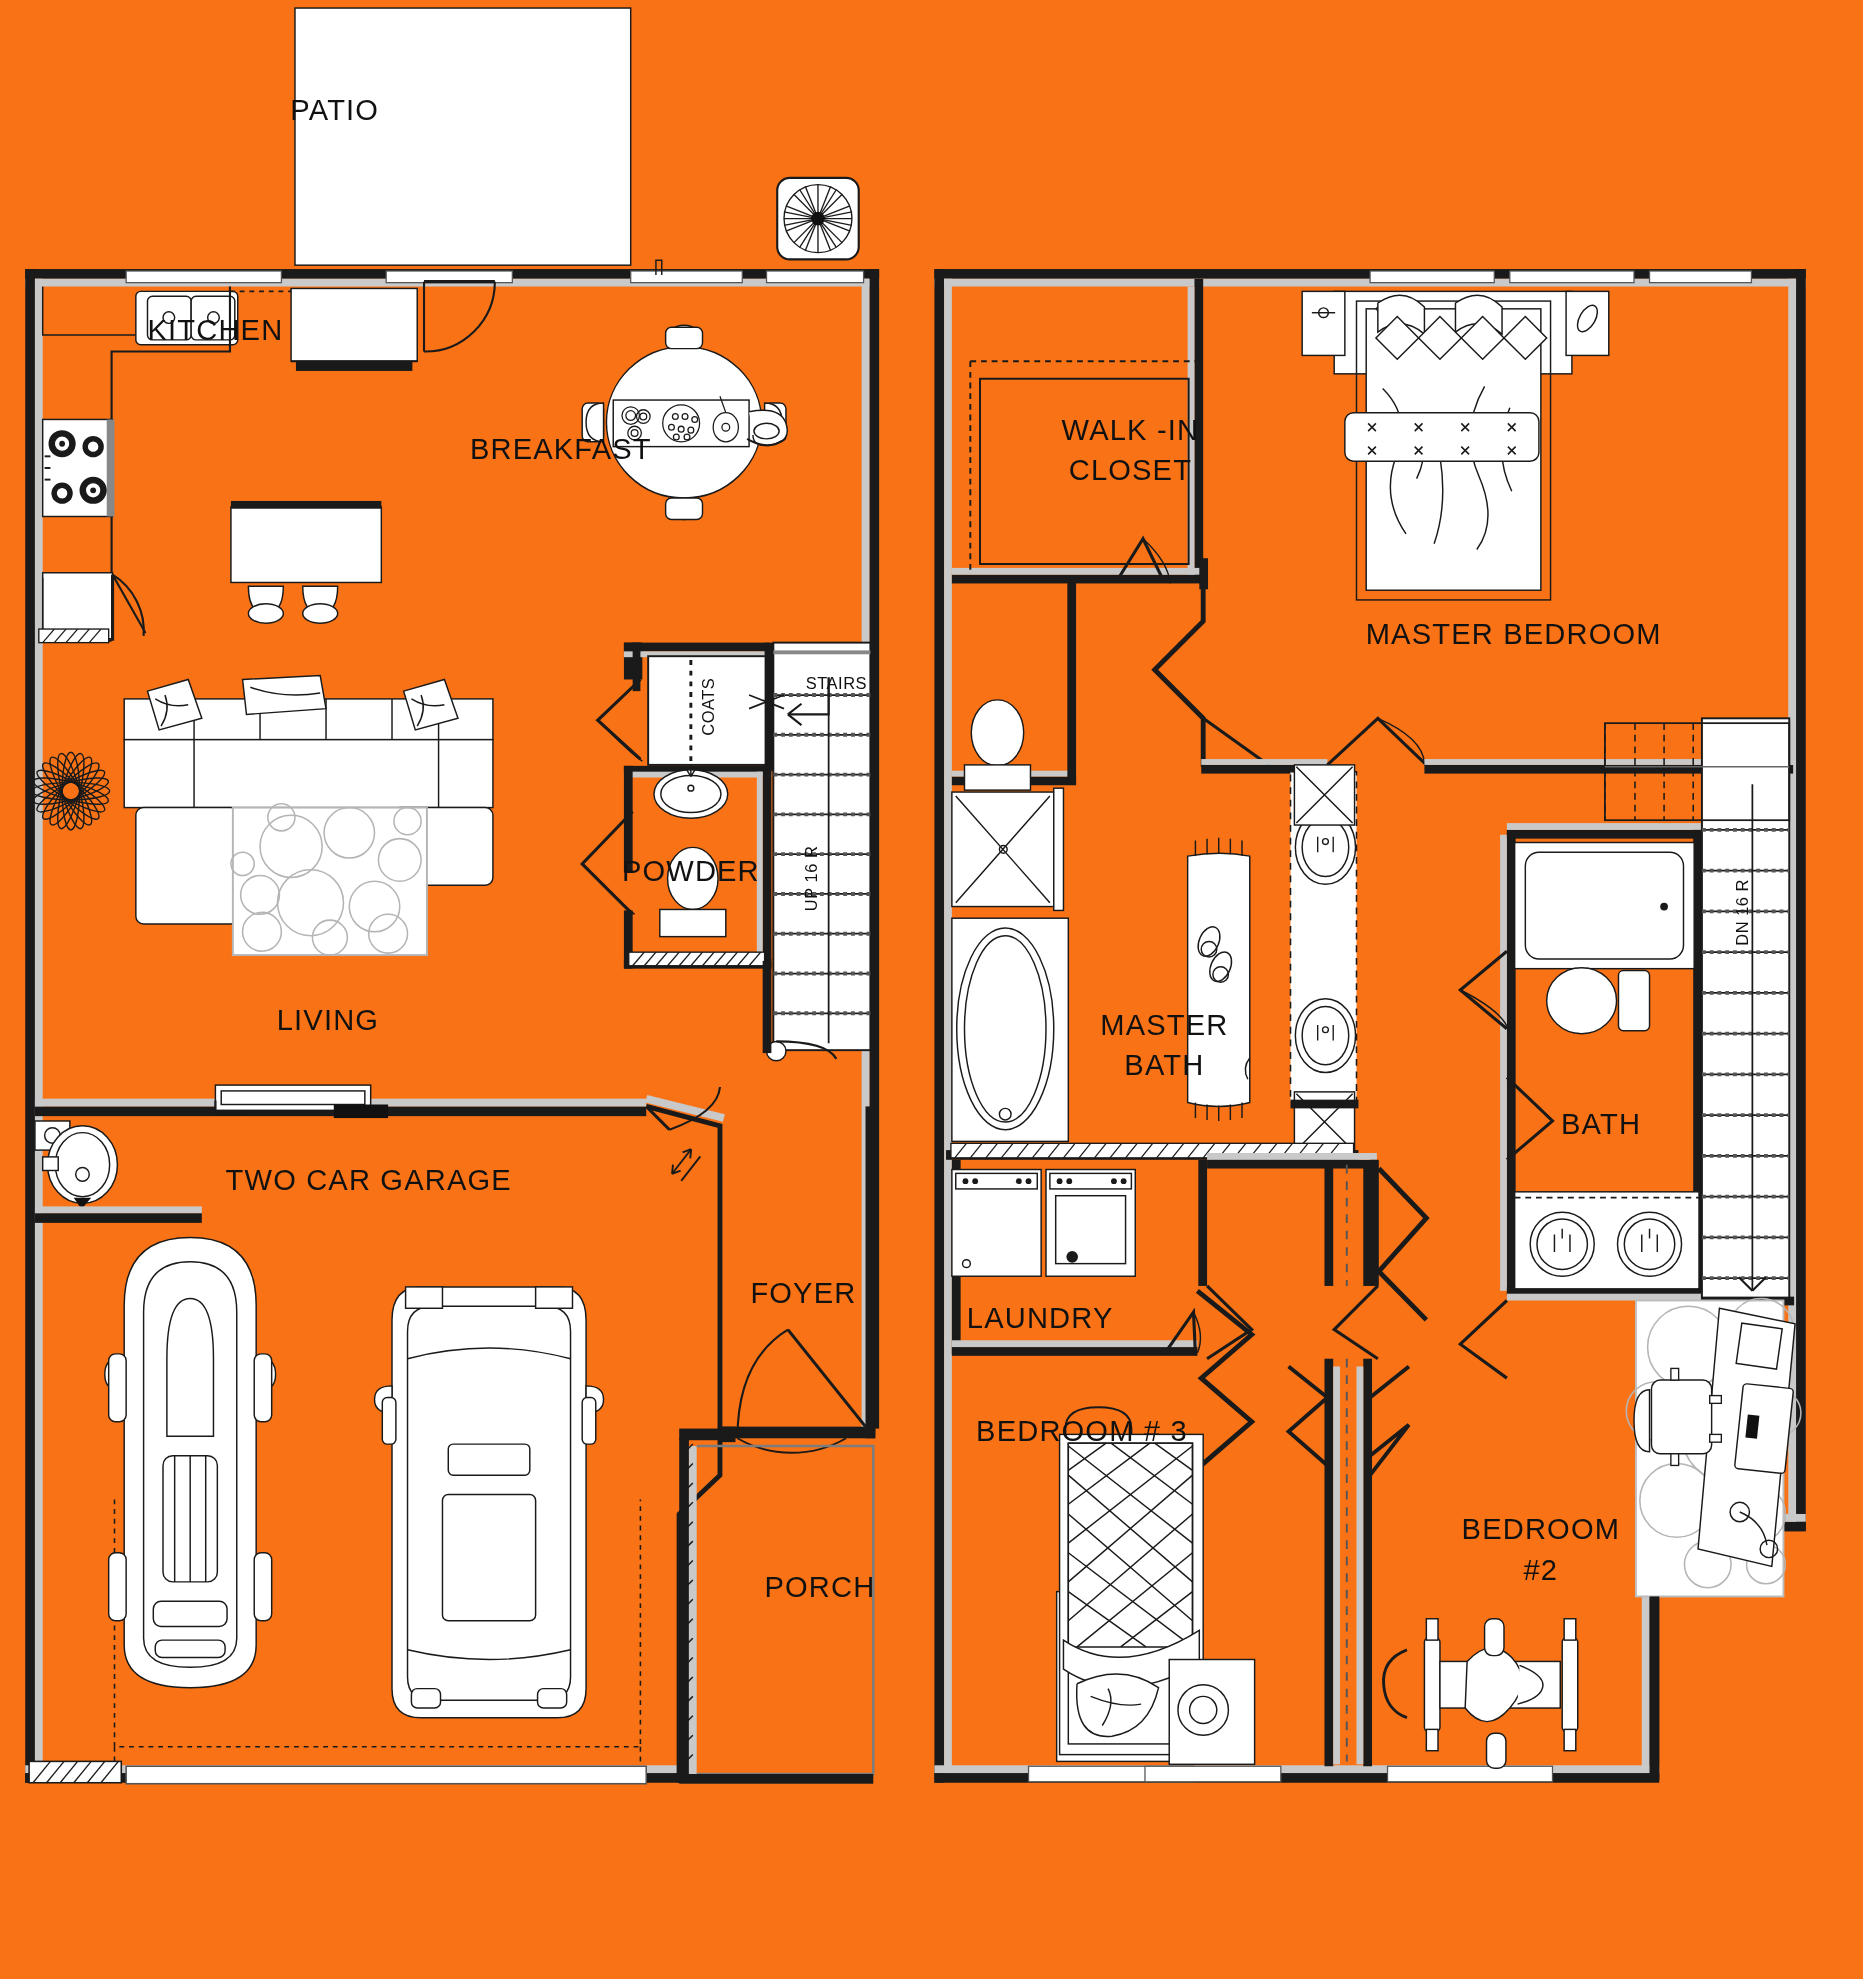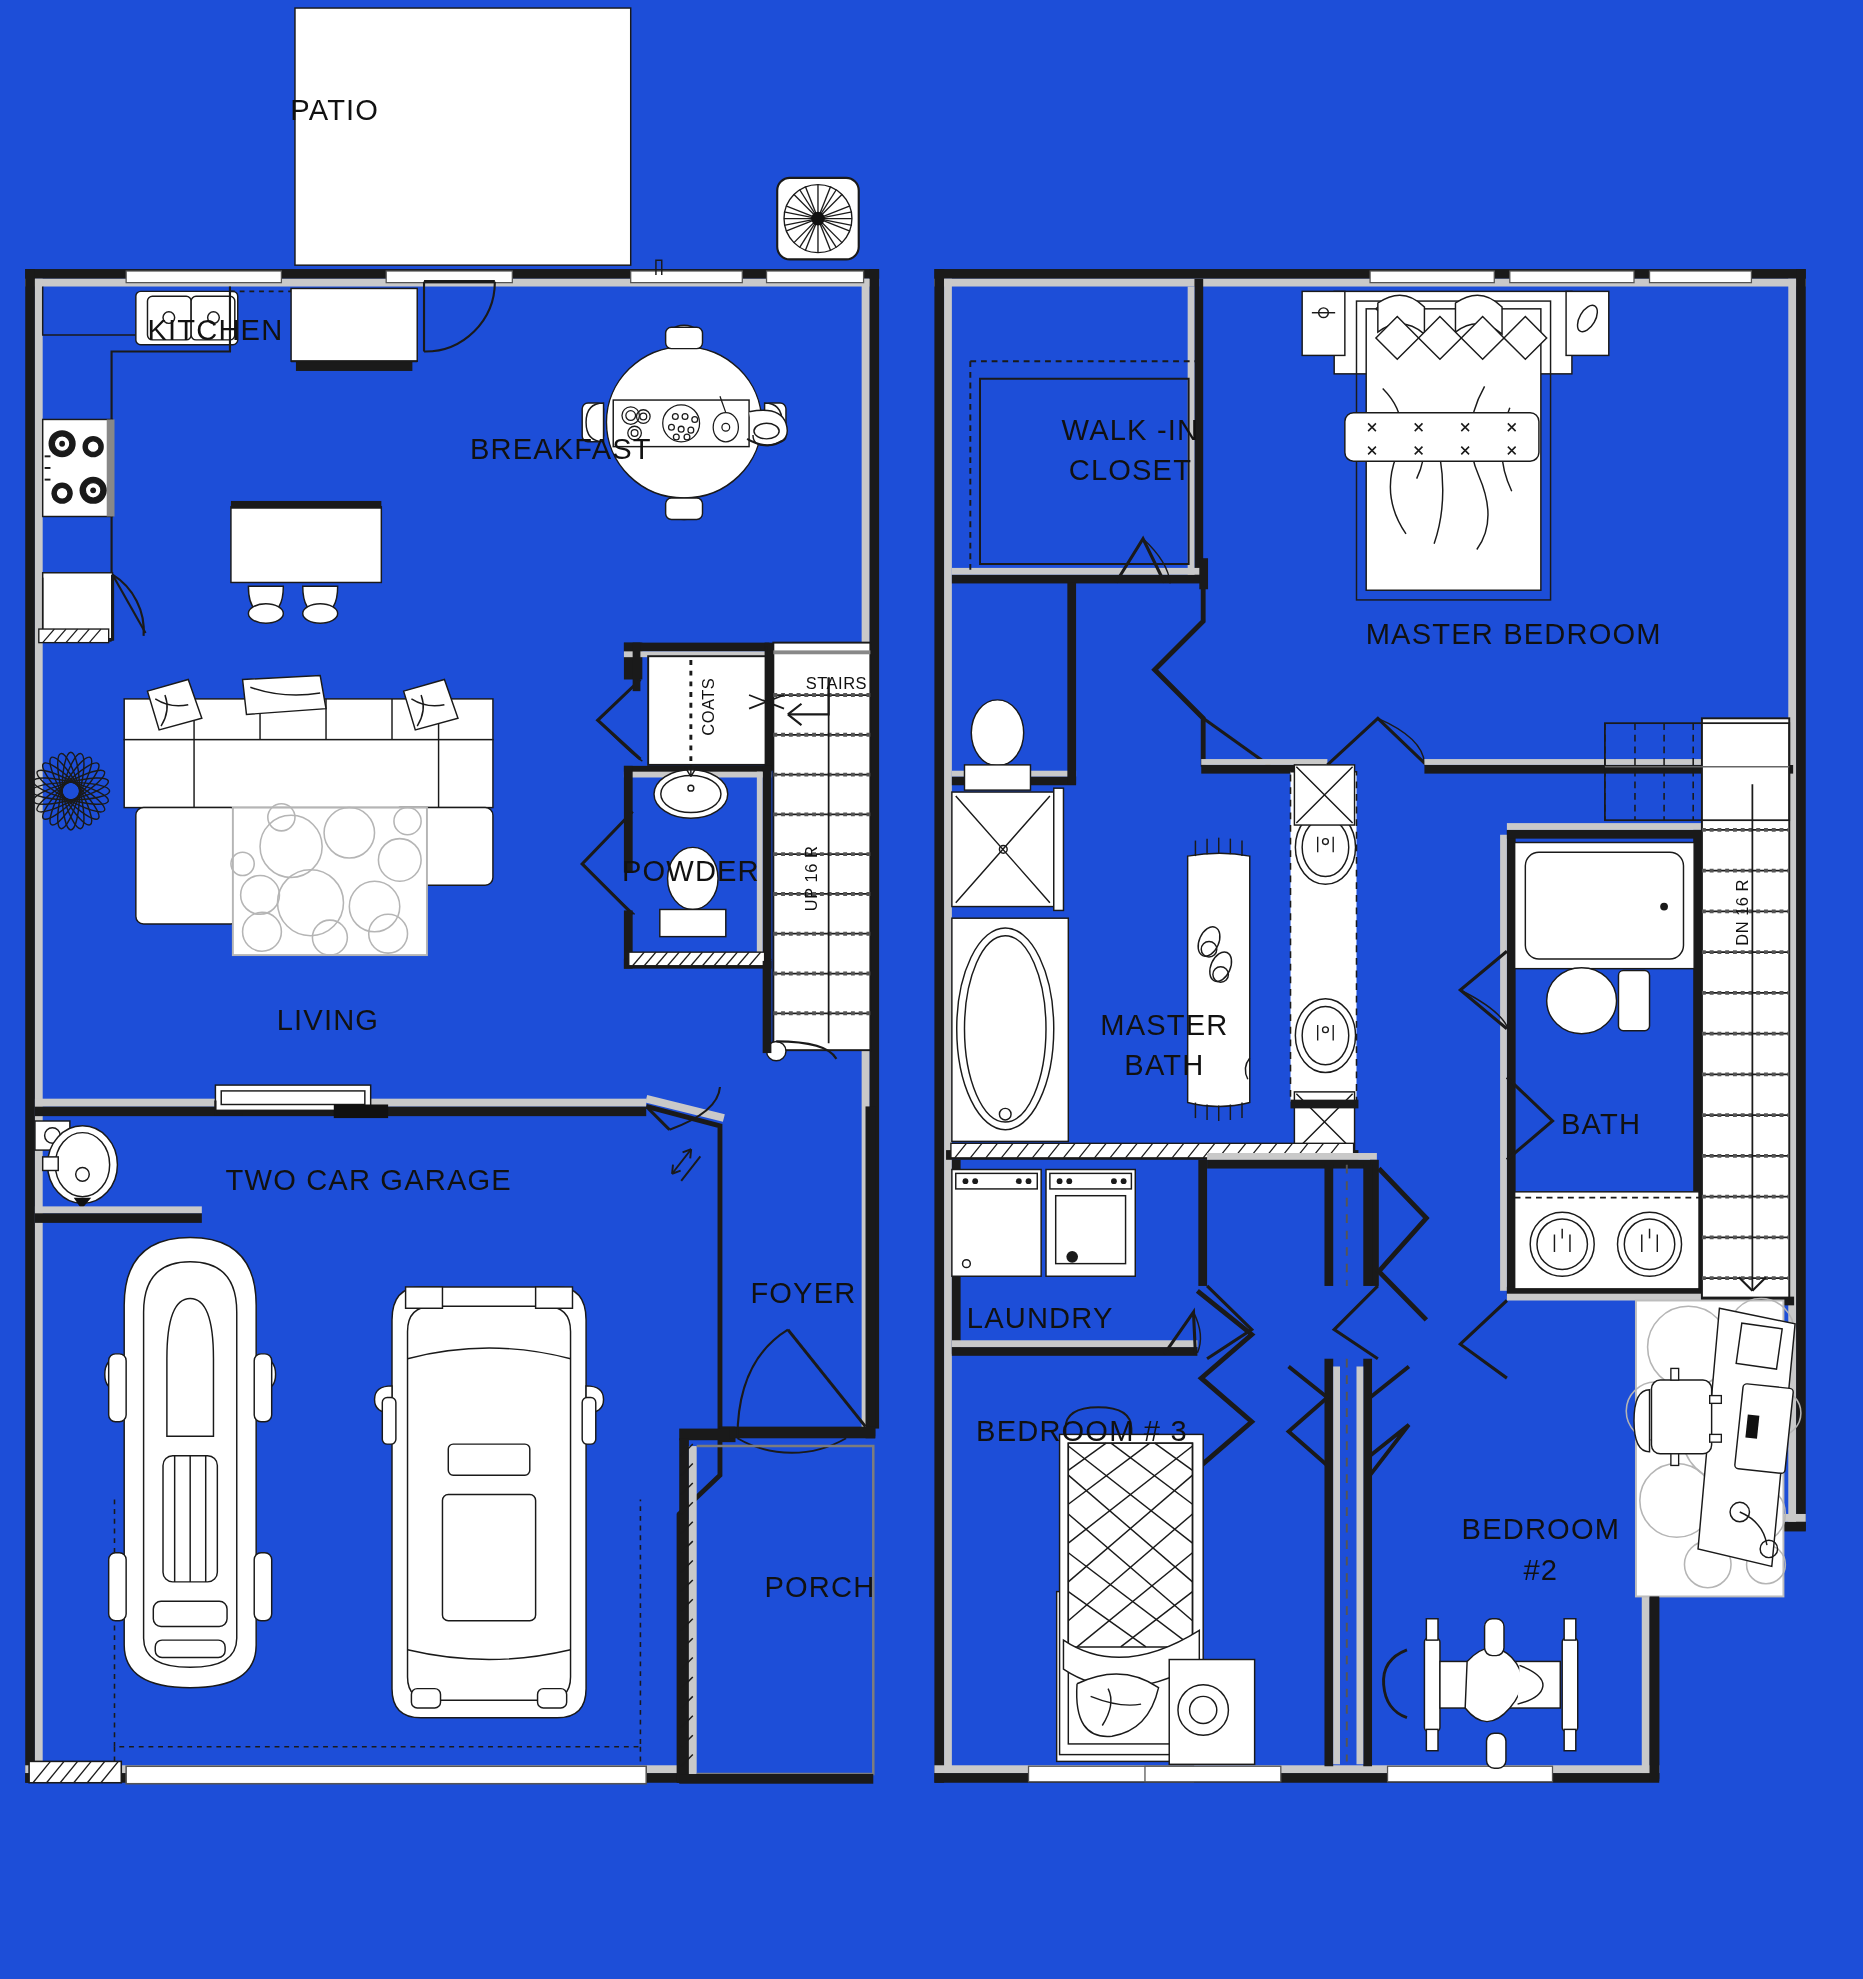--- a/index.html
+++ b/index.html
@@ -10,21 +10,21 @@
   body {
     font-family: "Liberation Sans", sans-serif;
     width: 1863px;
     height: 1980px;
     overflow: hidden;
   }
   #plan-root {
     position: relative;
     width: 1863px;
     height: 1980px;
-    background: #1d4ed8;
+    background: #f97316;
   }
   svg#floorplan {
     position: absolute;
     top: 0; left: 0;
     width: 1863px;
     height: 1980px;
     display: block;
   }
   .rm-label {
     font-family: "Liberation Sans", sans-serif;

